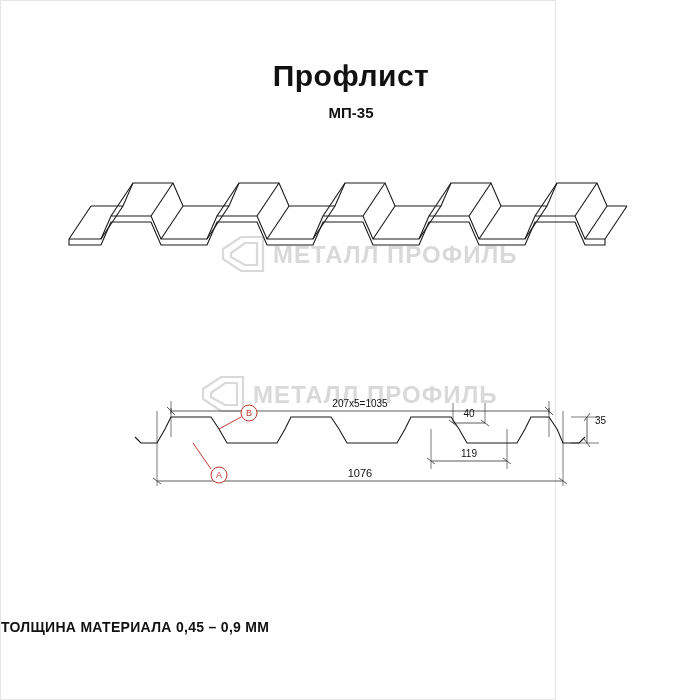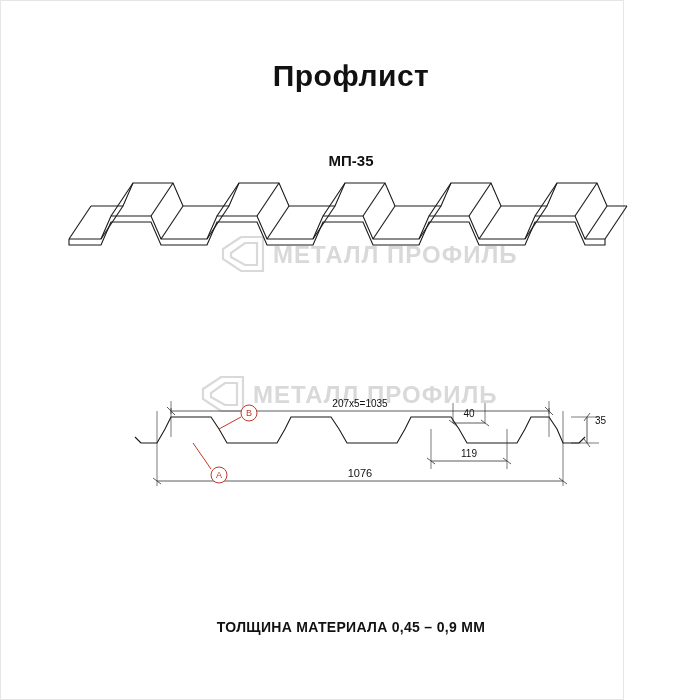--- a/index.html
+++ b/index.html
@@ -11,21 +11,21 @@
     width: 700px;
     height: 700px;
     font-family: "Liberation Sans", sans-serif;
     color: #1a1a1a;
     position: relative;
     overflow: hidden;
   }
   .page {
     position: absolute;
     left: 0; top: 0;
-    width: 624px;
+    width: 556px;
     height: 700px;
     border: 1px solid #e6e6e6;
     box-sizing: border-box;
   }
   .title {
     position: absolute;
     top: 58px;
     left: 0;
     width: 700px;
     text-align: center;
@@ -36,28 +36,26 @@
   }
   .subtitle {
     position: absolute;
     top: 103px;
     left: 0;
     width: 700px;
     text-align: center;
     font-size: 15px;
     font-weight: bold;
     color: #111111;
-    margin-top: 48px;
   }
   .footer-note {
     position: absolute;
     top: 618px;
     left: 0;
     width: 700px;
-    text-align: center;
     font-size: 14px;
     font-weight: bold;
     letter-spacing: 0.3px;
     color: #111111;
   }
   .iso-wrap {
     position: absolute;
     left: 60px;
     top: 160px;
     width: 580px;

